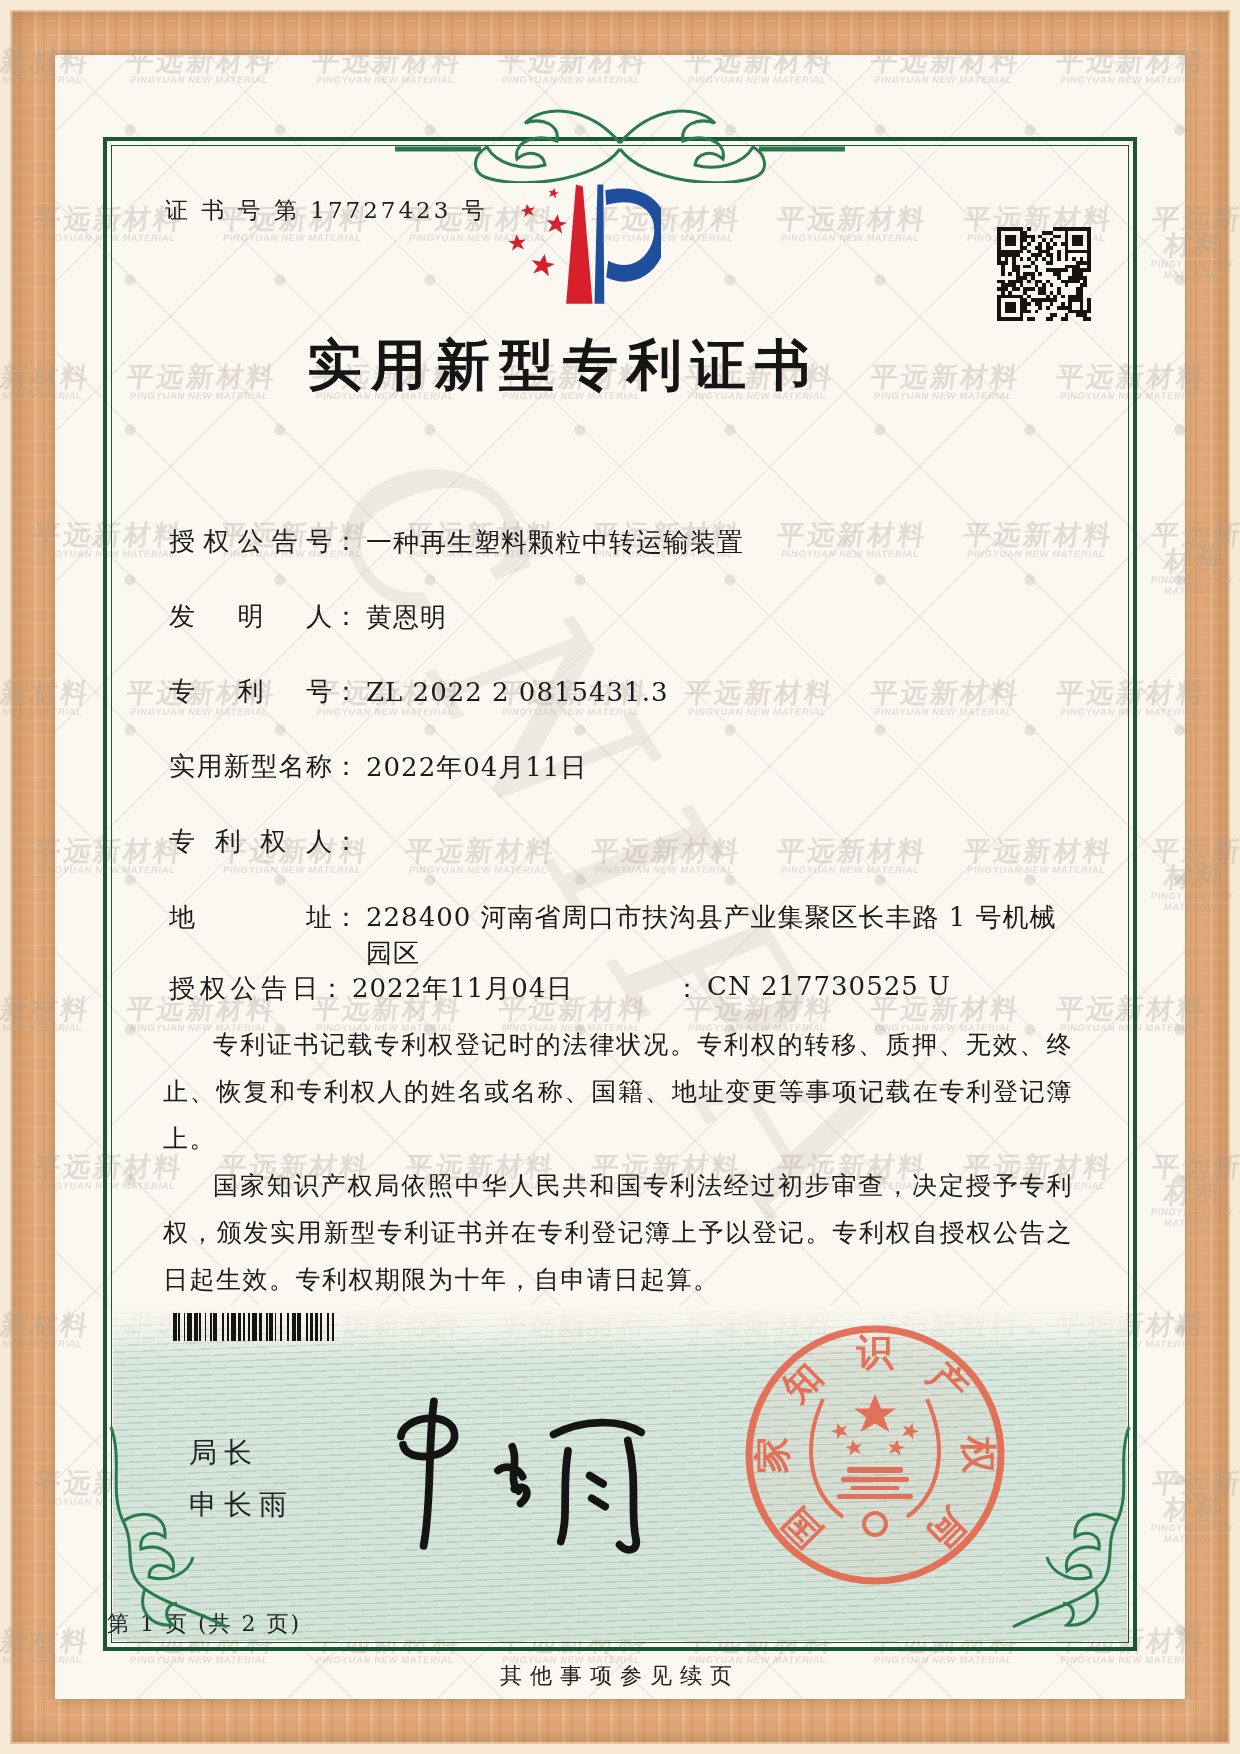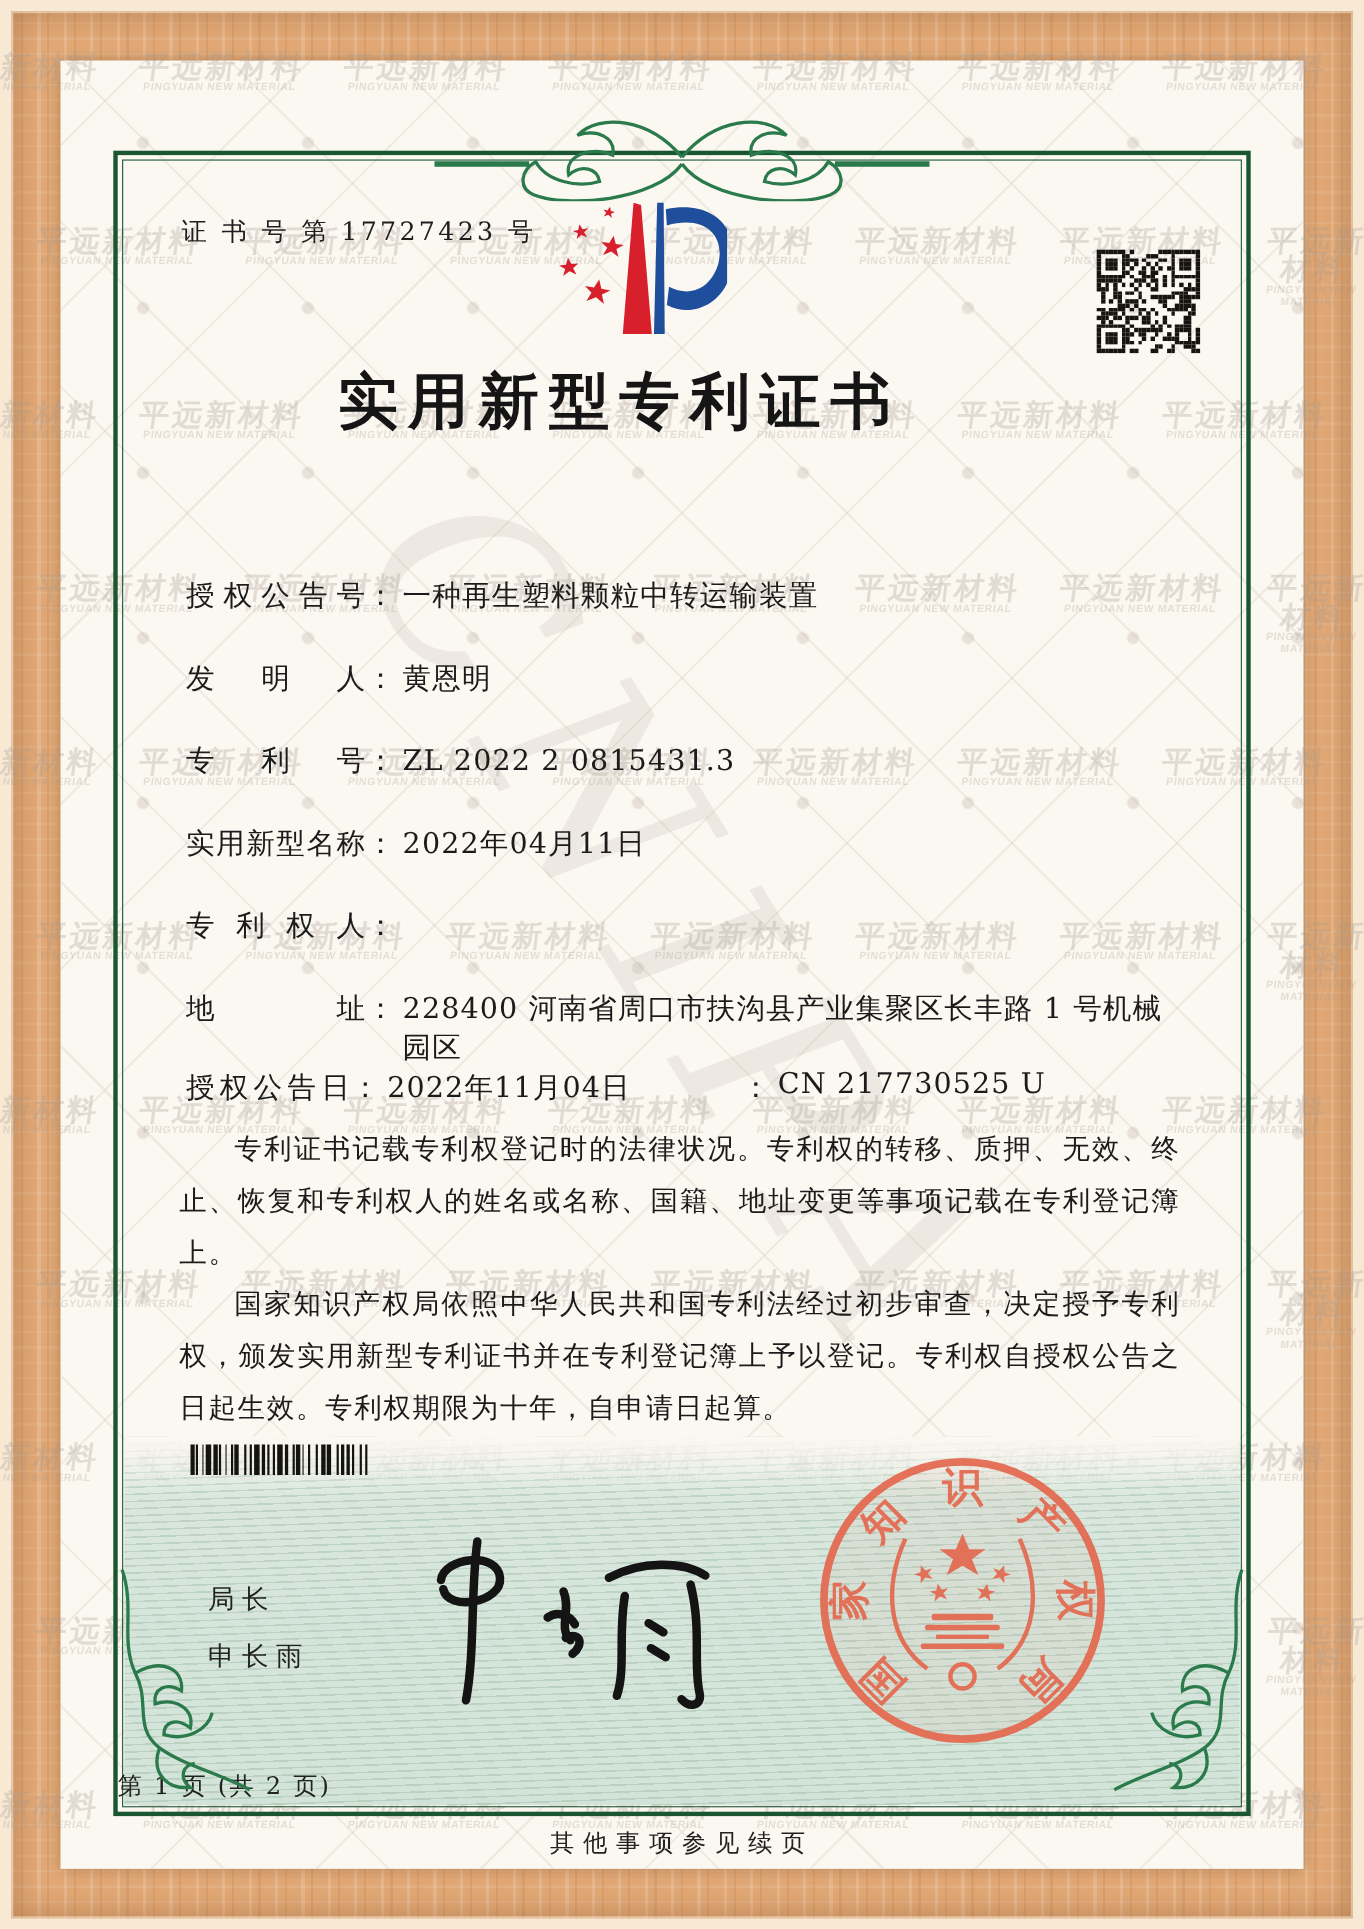--- a/index.html
+++ b/index.html
@@ -75,22 +75,22 @@
     letter-spacing:1.5px;color:#1b1b1b;text-align:justify;}
   .paras p{margin:0;text-indent:2em;}
 
   .barcode{position:absolute;left:66px;top:1172px;width:328px;height:28px;
     display:flex;align-items:stretch;overflow:hidden;}
   .barcode span{display:block;height:100%;}
   .barcode .b{background:#151310;}
   .barcode .g{background:transparent;}
 
   .issuer{position:absolute;left:82px;top:1288px;
-    font-family:Liberation Serif, serif;
-    font-size:24px;letter-spacing:7px;color:#222;line-height:52px;}
+    font-family:Liberation Mono, monospace;
+    font-size:28px;letter-spacing:7px;color:#222;line-height:52px;}
 
   .signature{position:absolute;left:268px;top:1248px;width:320px;height:165px;}
 
   .seal{position:absolute;left:632px;top:1178px;width:272px;height:272px;opacity:.92;}
   .seal-date{position:absolute;left:648px;top:1382px;width:290px;text-align:center;
     font-size:24px;letter-spacing:2px;color:#d84330;font-weight:500;}
 
   .page-num{position:absolute;left:0;top:1468px;width:912px;text-align:left;
     font-size:22px;letter-spacing:2px;color:#222;}
 

